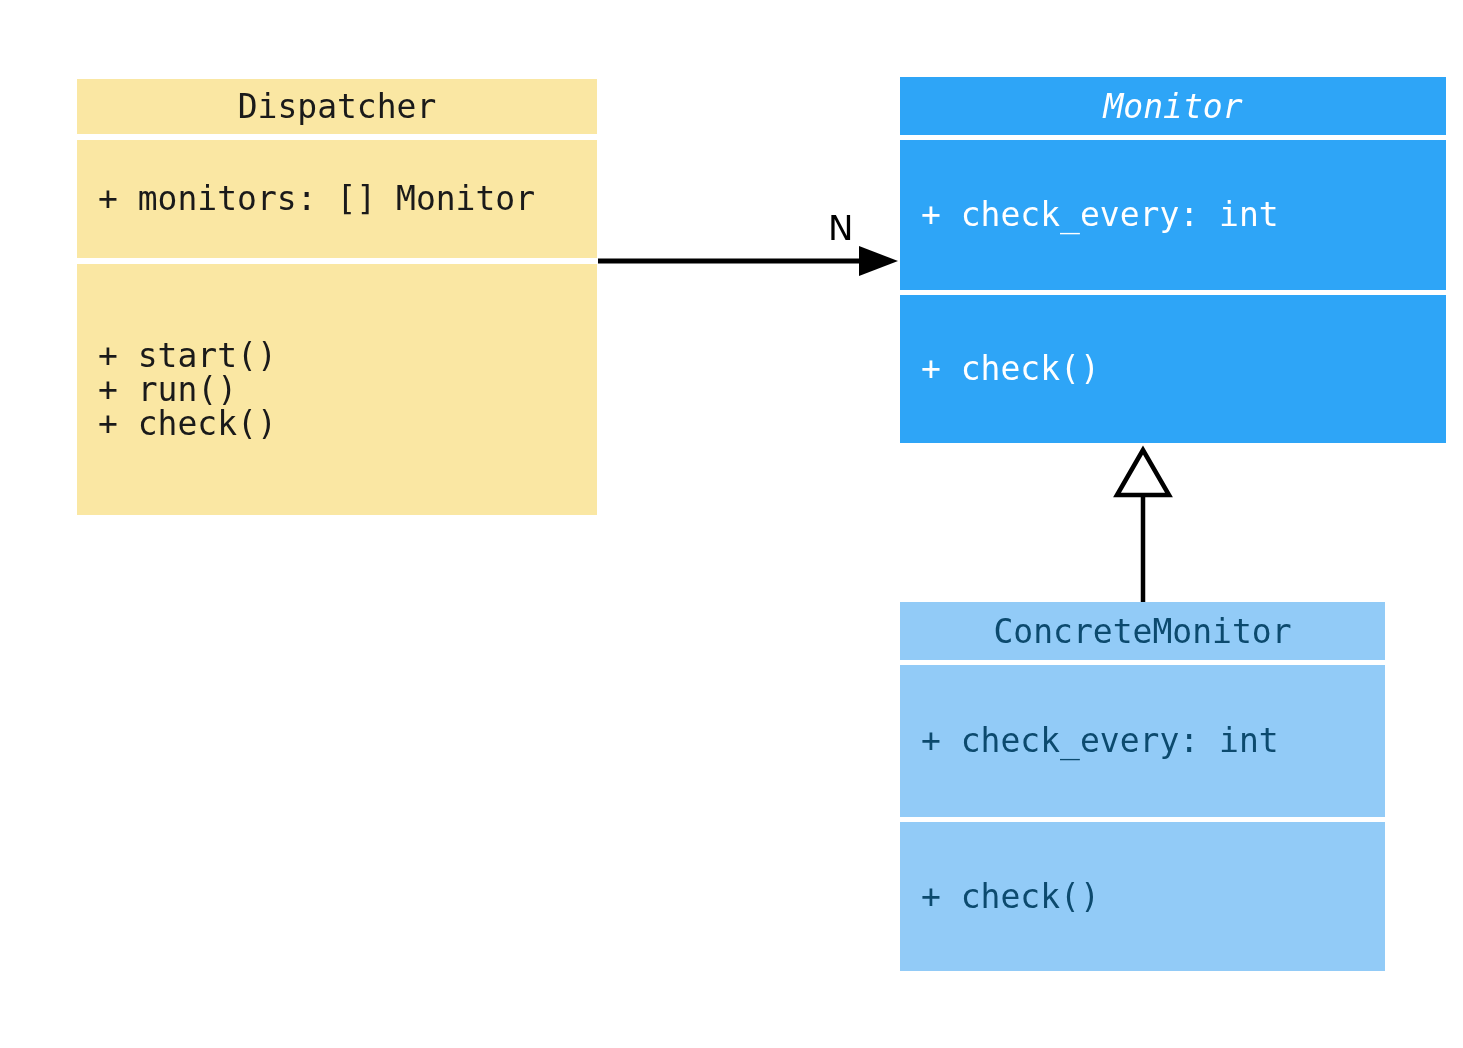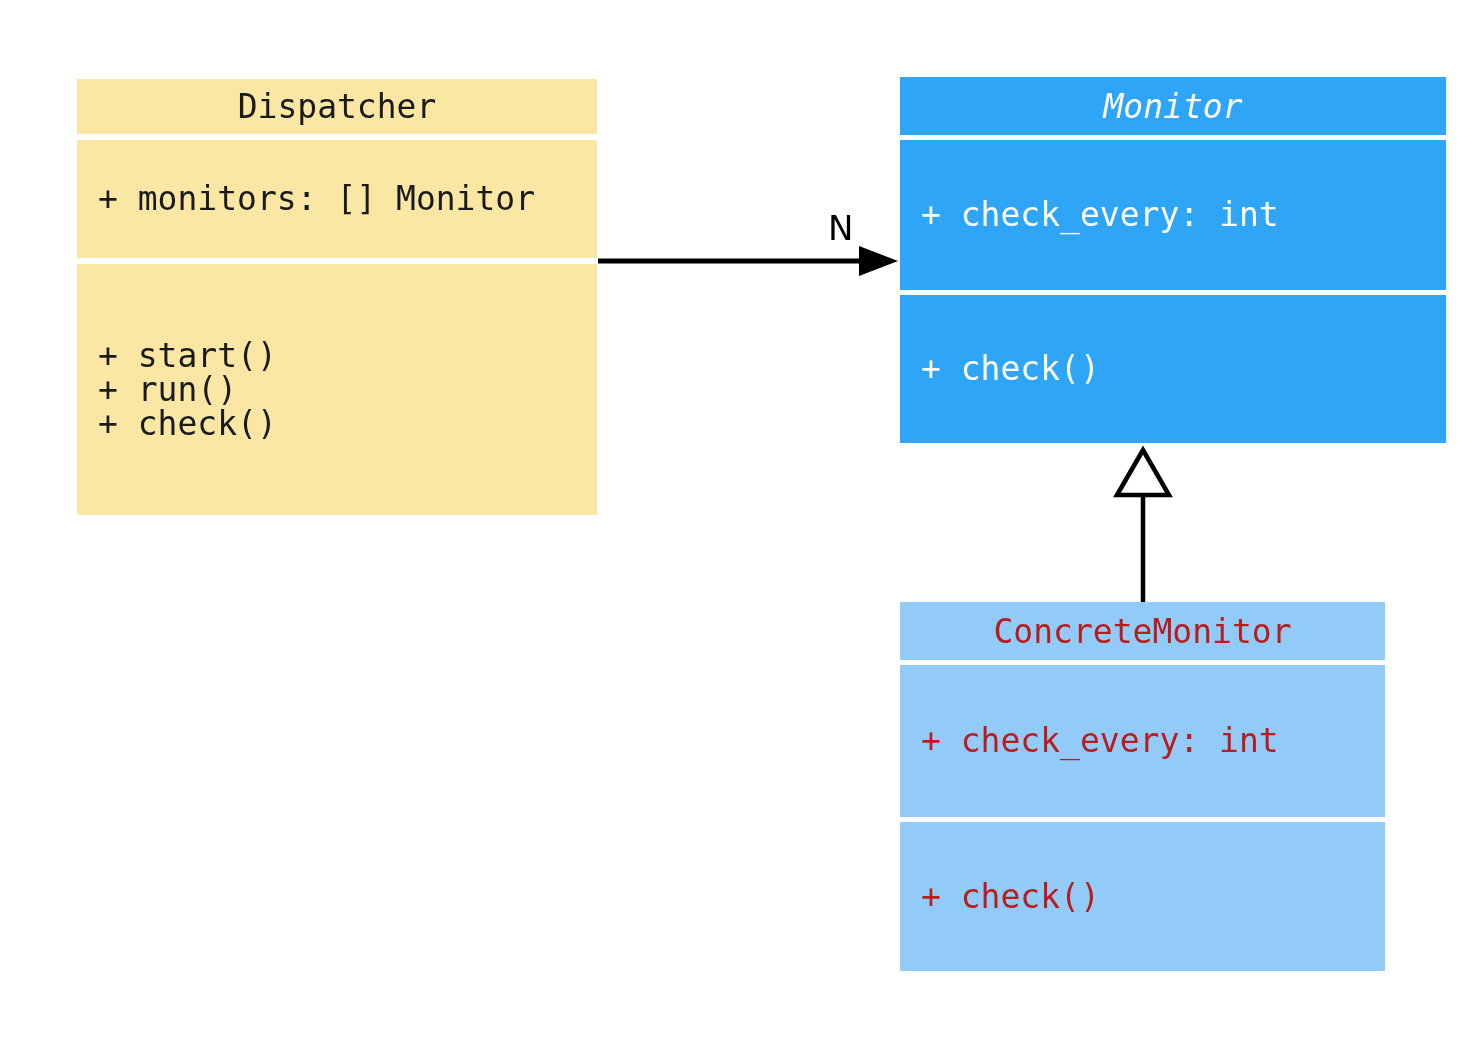--- a/index.html
+++ b/index.html
@@ -65,21 +65,21 @@
   }
   .c-monitor .sect { background: #2ea5f7; }
   .c-monitor .title   { height: 58px; font-style: italic; }
   .c-monitor .attrs   { height: 150px; margin-top: 5px; }
   .c-monitor .methods { flex: 1; margin-top: 5px; }
 
   
   .c-concretemonitor {
     left: 900px; top: 602px;
     width: 485px; height: 369px;
-    color: #b91c1c;
+    color: #0c4a6e;
   }
   .c-concretemonitor .sect { background: #92cbf7; }
   .c-concretemonitor .title   { height: 58px; }
   .c-concretemonitor .attrs   { height: 152px; margin-top: 5px; }
   .c-concretemonitor .methods { flex: 1; margin-top: 5px; }
 
   
   .edges {
     position: absolute;
     left: 0; top: 0;

